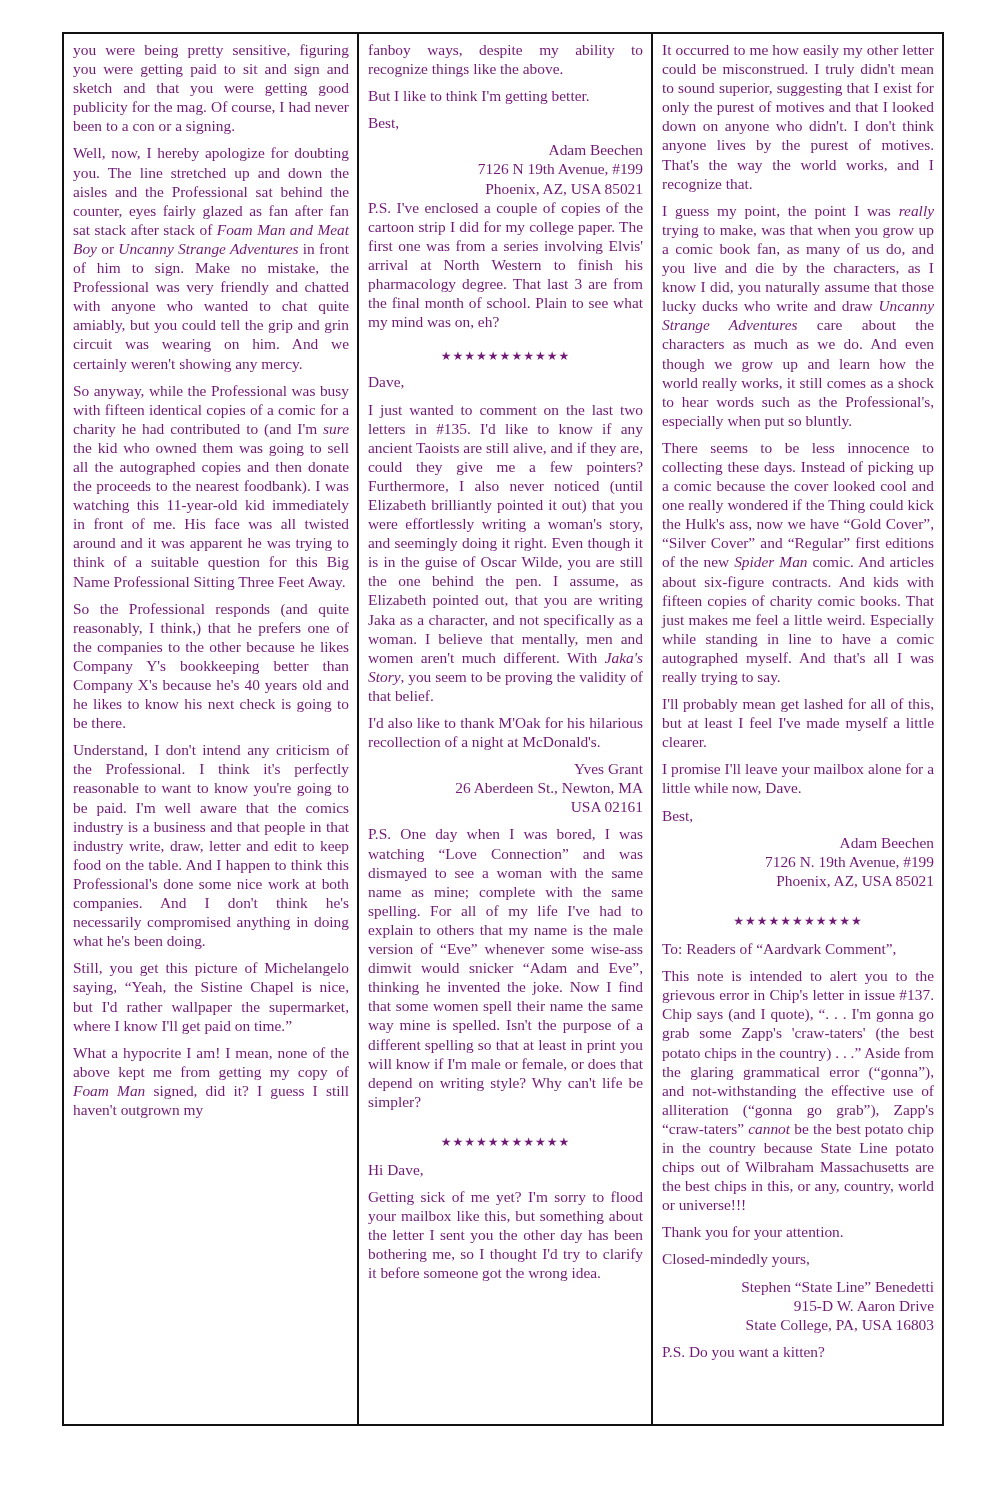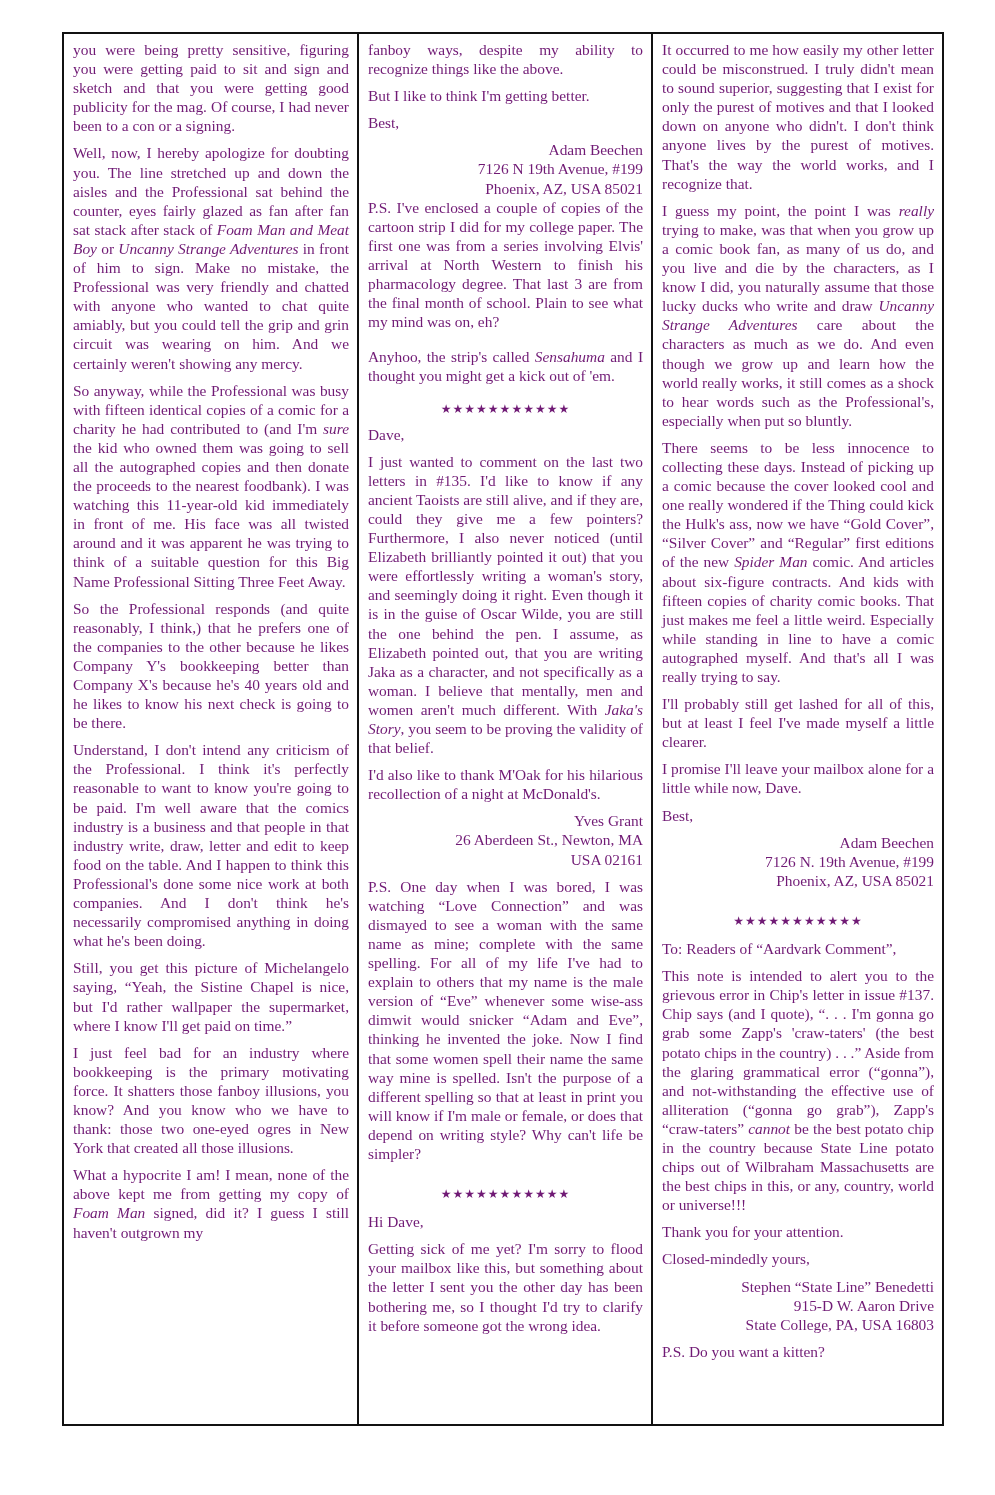--- a/index.html
+++ b/index.html
@@ -35,35 +35,33 @@
 
 <div class="page-frame">
 
   <div class="column col-left">
     <p class="para">you were being pretty sensitive, figuring you were getting paid to sit and sign and sketch and that you were getting good publicity for the mag. Of course, I had never been to a con or a signing.</p>
     <p class="para">Well, now, I hereby apologize for doubting you. The line stretched up and down the aisles and the Professional sat behind the counter, eyes fairly glazed as fan after fan sat stack after stack of <i>Foam Man and Meat Boy</i> or <i>Uncanny Strange Adventures</i> in front of him to sign. Make no mistake, the Professional was very friendly and chatted with anyone who wanted to chat quite amiably, but you could tell the grip and grin circuit was wearing on him. And we certainly weren't showing any mercy.</p>
     <p class="para">So anyway, while the Professional was busy with fifteen identical copies of a comic for a charity he had contributed to (and I'm <i>sure</i> the kid who owned them was going to sell all the autographed copies and then donate the proceeds to the nearest foodbank). I was watching this 11-year-old kid immediately in front of me. His face was all twisted around and it was apparent he was trying to think of a suitable question for this Big Name Professional Sitting Three Feet Away.</p>
     <p class="para">So the Professional responds (and quite reasonably, I think,) that he prefers one of the companies to the other because he likes Company Y's bookkeeping better than Company X's because he's 40 years old and he likes to know his next check is going to be there.</p>
     <p class="para">Understand, I don't intend any criticism of the Professional. I think it's perfectly reasonable to want to know you're going to be paid. I'm well aware that the comics industry is a business and that people in that industry write, draw, letter and edit to keep food on the table. And I happen to think this Professional's done some nice work at both companies. And I don't think he's necessarily compromised anything in doing what he's been doing.</p>
     <p class="para">Still, you get this picture of Michelangelo saying, “Yeah, the Sistine Chapel is nice, but I'd rather wallpaper the supermarket, where I know I'll get paid on time.”</p>
-    <p class="para">I just feel bad for an industry where bookkeeping is the primary motivating force. It shatters those fanboy illusions, you know? And you know who we have to thank: those two one-eyed ogres in New York that created all those illusions.</p>
     <p class="para">What a hypocrite I am! I mean, none of the above kept me from getting my copy of <i>Foam Man</i> signed, did it? I guess I still haven't outgrown my</p>
   </div>
 
   <div class="column col-mid">
     <p class="para">fanboy ways, despite my ability to recognize things like the above.</p>
     <p class="para">But I like to think I'm getting better.</p>
     <p class="para">Best,</p>
     <div class="addr" style="margin-bottom:0">
       <span>Adam Beechen</span>
       <span>7126 N 19th Avenue, #199</span>
       <span>Phoenix, AZ, USA  85021</span>
     </div>
     <p class="para tight">P.S. I've enclosed a couple of copies of the cartoon strip I did for my college paper. The first one was from a series involving Elvis' arrival at North Western to finish his pharmacology degree. That last 3 are from the final month of school. Plain to see what my mind was on, eh?</p>
-    <p class="para">Anyhoo, the strip's called <i>Sensahuma</i> and I thought you might get a kick out of 'em.</p>
 
     <div class="stars">★★★★★★★★★★★</div>
 
     <p class="para">Dave,</p>
     <p class="para">I just wanted to comment on the last two letters in #135. I'd like to know if any ancient Taoists are still alive, and if they are, could they give me a few pointers? Furthermore, I also never noticed (until Elizabeth brilliantly pointed it out) that you were effortlessly writing a woman's story, and seemingly doing it right. Even though it is in the guise of Oscar Wilde, you are still the one behind the pen. I assume, as Elizabeth pointed out, that you are writing Jaka as a character, and not specifically as a woman. I believe that mentally, men and women aren't much different. With <i>Jaka's Story</i>, you seem to be proving the validity of that belief.</p>
     <p class="para">I'd also like to thank M'Oak for his hilarious recollection of a night at McDonald's.</p>
     <div class="addr">
       <span>Yves Grant</span>
       <span>26 Aberdeen St., Newton, MA</span>
       <span>USA  02161</span>
@@ -73,21 +71,21 @@
     <div class="stars big">★★★★★★★★★★★</div>
 
     <p class="para">Hi Dave,</p>
     <p class="para">Getting sick of me yet? I'm sorry to flood your mailbox like this, but something about the letter I sent you the other day has been bothering me, so I thought I'd try to clarify it before someone got the wrong idea.</p>
   </div>
 
   <div class="column col-right">
     <p class="para">It occurred to me how easily my other letter could be misconstrued. I truly didn't mean to sound superior, suggesting that I exist for only the purest of motives and that I looked down on anyone who didn't. I don't think anyone lives by the purest of motives. That's the way the world works, and I recognize that.</p>
     <p class="para">I guess my point, the point I was <i>really</i> trying to make, was that when you grow up a comic book fan, as many of us do, and you live and die by the characters, as I know I did, you naturally assume that those lucky ducks who write and draw <i>Uncanny Strange Adventures</i> care about the characters as much as we do. And even though we grow up and learn how the world really works, it still comes as a shock to hear words such as the Professional's, especially when put so bluntly.</p>
     <p class="para">There seems to be less innocence to collecting these days. Instead of picking up a comic because the cover looked cool and one really wondered if the Thing could kick the Hulk's ass, now we have “Gold Cover”, “Silver Cover” and “Regular” first editions of the new <i>Spider Man</i> comic. And articles about six-figure contracts. And kids with fifteen copies of charity comic books. That just makes me feel a little weird. Especially while standing in line to have a comic autographed myself. And that's all I was really trying to say.</p>
-    <p class="para">I'll probably still get lashed for all of this, but at least I feel I've made myself a little clearer.</p>
+    <p class="para">I'll probably mean get lashed for all of this, but at least I feel I've made myself a little clearer.</p>
     <p class="para">I promise I'll leave your mailbox alone for a little while now, Dave.</p>
     <p class="para">Best,</p>
     <div class="addr">
       <span>Adam Beechen</span>
       <span>7126 N. 19th Avenue, #199</span>
       <span>Phoenix, AZ, USA  85021</span>
     </div>
 
     <div class="stars big">★★★★★★★★★★★</div>
 

